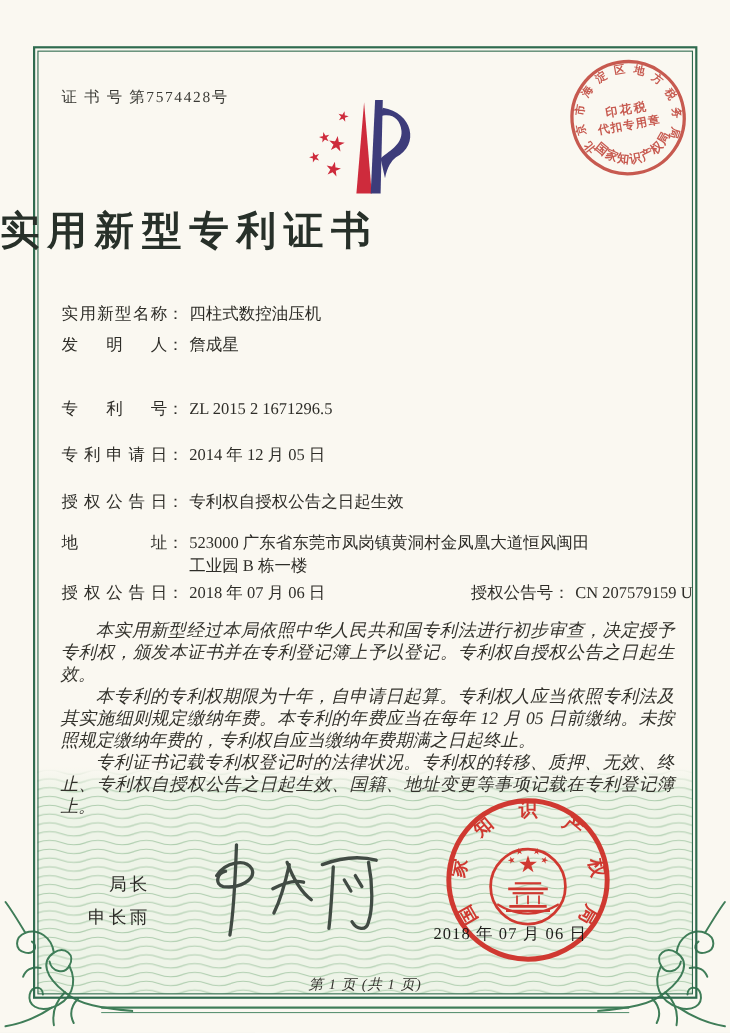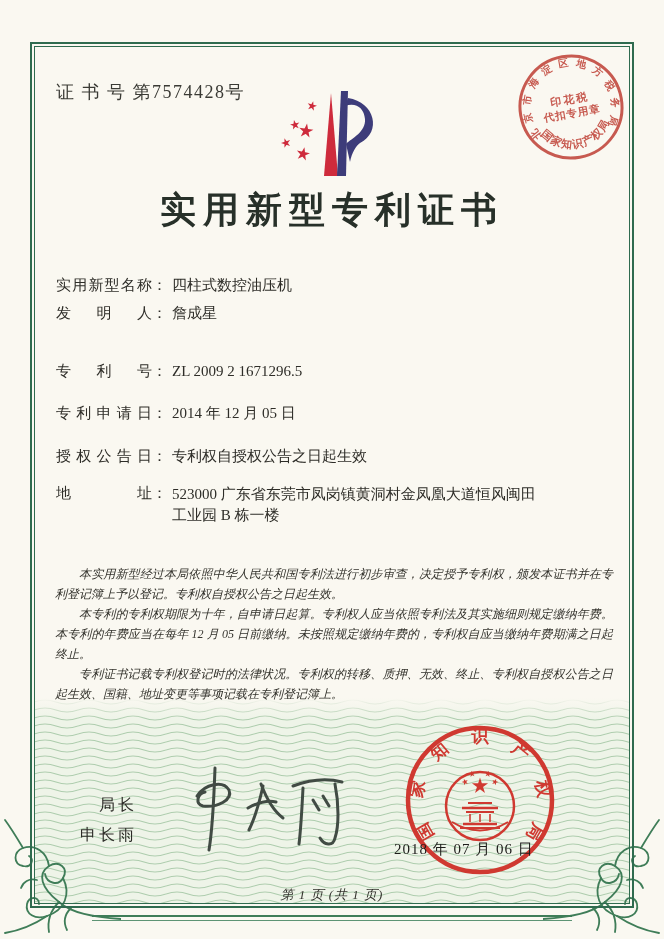--- a/index.html
+++ b/index.html
@@ -9,34 +9,34 @@
   .frame{position:absolute;left:30px;top:42px;right:30px;bottom:31px;border:2px solid #2f6b4f;z-index:3;pointer-events:none;}
   .frame-inner{position:absolute;inset:2px;border:1px solid #2f6b4f;}
   
   #band{position:absolute;left:34px;top:698px;z-index:1;}
   
   .flourish{position:absolute;top:816px;width:122px;height:122px;z-index:2;}
   #flourish-right{left:543px;}
   #flourish-left{left:-1px;transform:scaleX(-1);}
   #bottom-rule{position:absolute;left:92px;top:915px;width:480px;height:3px;border-top:2px solid #3f7d58;border-bottom:1px solid #5d9474;z-index:2;}
   
-  #cert-no{position:absolute;left:56px;top:80px;font-size:18px;letter-spacing:1.5px;color:#3a3a35;z-index:4;}
+  #cert-no{position:absolute;left:56px;top:80px;font-size:14px;letter-spacing:1.5px;color:#3a3a35;z-index:4;}
   #logo{position:absolute;left:280px;top:88px;z-index:4;}
-  #title{position:absolute;left:0;right:0;top:186px;text-align:center;font-size:36px;font-weight:bold;letter-spacing:7px;color:#273029;z-index:4;}
+  #title{position:absolute;left:0;right:0;top:186px;font-size:36px;font-weight:bold;letter-spacing:7px;color:#273029;z-index:4;}
   
   #tax-stamp{position:absolute;left:514px;top:50px;transform:rotate(-10deg);opacity:.88;z-index:5;}
   
   .row{position:absolute;left:56px;font-size:15px;white-space:nowrap;z-index:4;color:#2e2d28;}
   .lab{display:inline-block;width:96px;text-align:justify;text-align-last:justify;}
   .colon{display:inline-block;}
   .val{margin-left:5px;}
   #addr-val{display:inline-block;vertical-align:top;width:452px;white-space:normal;line-height:21px;margin-left:5px;}
   #row-pubno{position:absolute;left:372px;top:0;}
   
-  #body-text{position:absolute;left:55px;top:564px;width:558px;font-size:12px;line-height:20px;text-align:justify;z-index:4;color:#33322c;font-style:italic;}
+  #body-text{position:absolute;left:55px;top:564px;width:558px;font-size:16px;line-height:20px;text-align:justify;z-index:4;color:#33322c;font-style:italic;}
   #body-text p{margin:0;text-indent:2em;}
   
   #signoff{position:absolute;left:80px;top:790px;font-size:16px;letter-spacing:3px;line-height:30px;z-index:4;color:#2c2b27;text-align:right;}
   #signature{position:absolute;left:145px;top:756px;z-index:4;}
   
   #cnipa-seal{position:absolute;left:402px;top:722px;opacity:.95;z-index:4;}
   #seal-date{position:absolute;left:394px;top:840px;font-size:15px;letter-spacing:1px;color:#1d1c1a;z-index:5;white-space:nowrap;}
   #footer{position:absolute;left:0;right:0;top:886px;text-align:center;font-size:13px;letter-spacing:1px;color:#33322d;z-index:4;font-style:italic;}
 </style>
 </head>
@@ -137,30 +137,34 @@
 
   <div id="title">实用新型专利证书</div>
 
   <div class="row" style="top:276px">
     <span class="lab">实用新型名称</span><span class="colon">：</span><span class="val">四柱式数控油压机</span>
   </div>
   <div class="row" style="top:304px">
     <span class="lab">发明人</span><span class="colon">：</span><span class="val">詹成星</span>
   </div>
   <div class="row" style="top:362px">
-    <span class="lab">专利号</span><span class="colon">：</span><span class="val">ZL 2009 2 1671296.5</span>
+    <span class="lab">专利号</span><span class="colon">：</span><span class="val">ZL 2015 2 1671296.5</span>
   </div>
   <div class="row" style="top:404px">
     <span class="lab">专利申请日</span><span class="colon">：</span><span class="val">2014 年 12 月 05 日</span>
   </div>
   <div class="row" style="top:447px">
     <span class="lab">授权公告日</span><span class="colon">：</span><span class="val">专利权自授权公告之日起生效</span>
   </div>
   <div class="row" style="top:484px">
     <span class="lab">地址</span><span class="colon">：</span><span id="addr-val"><span>523000 广东省东莞市凤岗镇黄洞村金凤凰大道恒风闽田</span><br><span>工业园 B 栋一楼</span></span>
+  </div>
+  <div class="row" style="top:530px">
+    <span class="lab">授权公告日</span><span class="colon">：</span><span class="val">2018 年 07 月 06 日</span>
+    <span id="row-pubno"><span>授权公告号</span><span>：</span><span class="val">CN 207579159 U</span></span>
   </div>
 
   <div id="body-text">
     <p>本实用新型经过本局依照中华人民共和国专利法进行初步审查，决定授予专利权，颁发本证书并在专利登记簿上予以登记。专利权自授权公告之日起生效。</p>
     <p>本专利的专利权期限为十年，自申请日起算。专利权人应当依照专利法及其实施细则规定缴纳年费。本专利的年费应当在每年 12 月 05 日前缴纳。未按照规定缴纳年费的，专利权自应当缴纳年费期满之日起终止。</p>
     <p>专利证书记载专利权登记时的法律状况。专利权的转移、质押、无效、终止、专利权自授权公告之日起生效、国籍、地址变更等事项记载在专利登记簿上。</p>
   </div>
 
   <div id="signoff">
     <div>局长</div>

